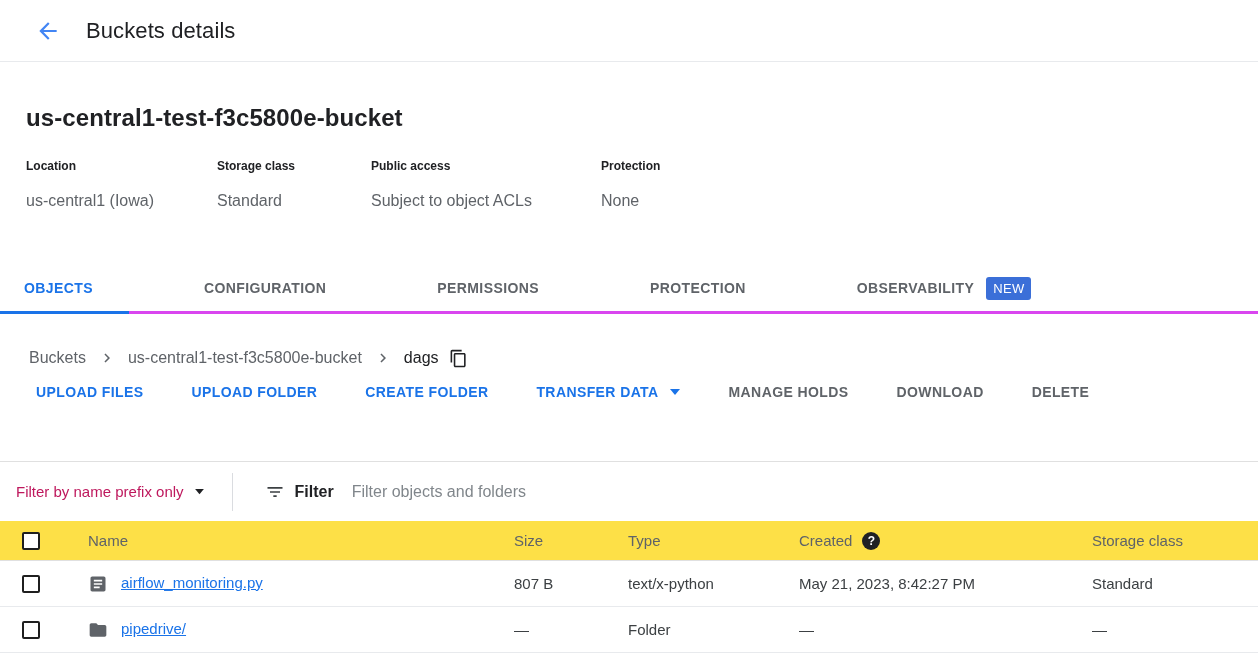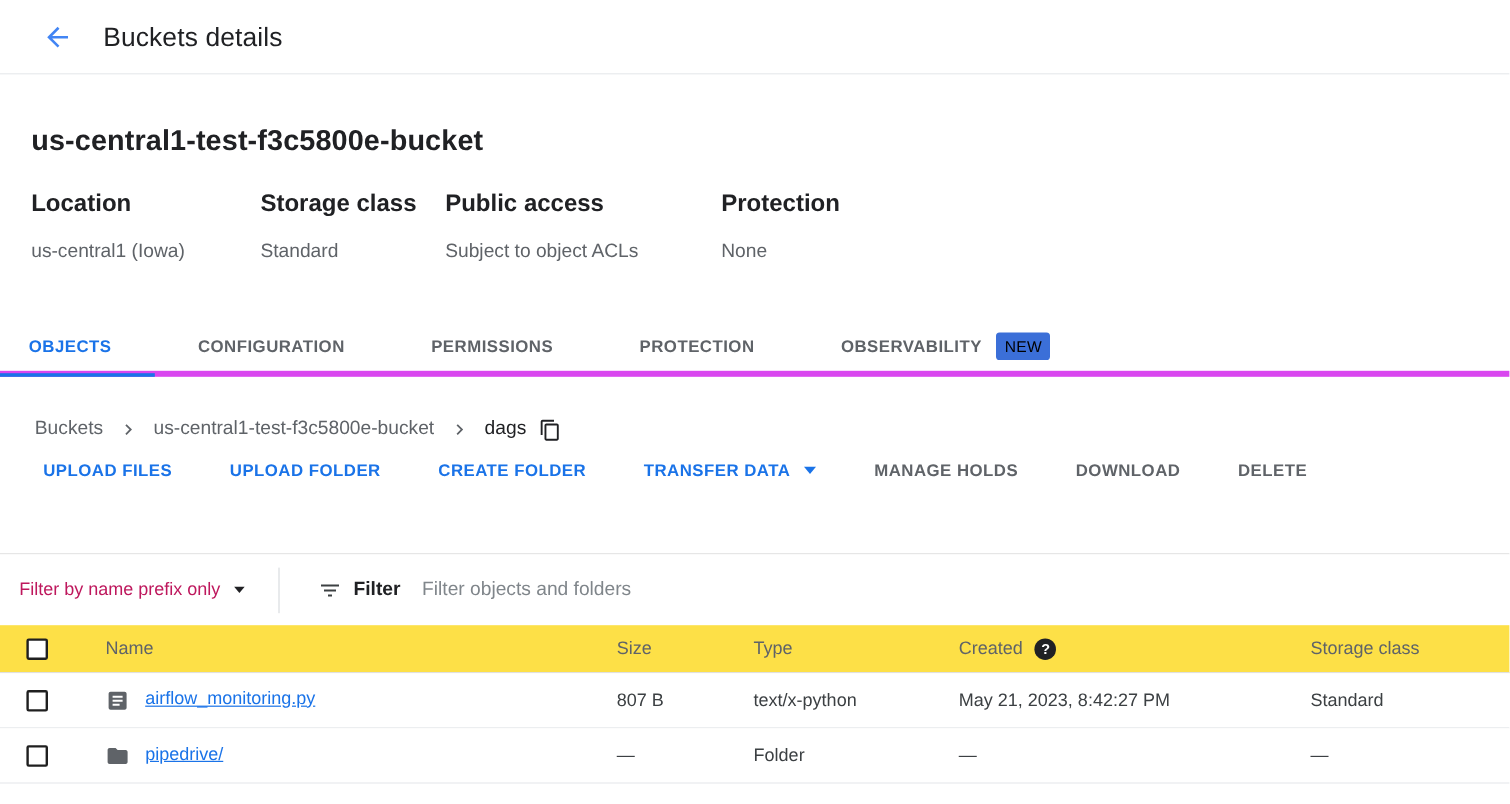--- a/index.html
+++ b/index.html
@@ -13,30 +13,30 @@
   .appbar-title { font-size: 22px; font-weight: 500; color: #202124; margin-left: 18px; letter-spacing: 0.1px; }
 
   
   .hero { padding: 42px 0 0 26px; height: 203px; }
   .bucket-name { font-size: 24px; font-weight: 700; color: #202124; letter-spacing: 0.1px; }
   .meta-row { display: flex; margin-top: 27px; }
   .meta-col { padding-right: 20px; }
   .meta-col:nth-child(1) { width: 191px; }
   .meta-col:nth-child(2) { width: 154px; }
   .meta-col:nth-child(3) { width: 230px; }
-  .meta-label { font-size: 20px; font-weight: 700; color: #202124; }
+  .meta-label { font-size: 12px; font-weight: 700; color: #202124; }
   .meta-value { font-size: 16px; color: #5f6368; margin-top: 19px; }
 
   
-  .tabs { display: flex; border-bottom: 5px solid #d946ef; height: 49px; }
+  .tabs { display: flex; border-bottom: 3px solid #d946ef; height: 49px; gap: 39px; }
   .tab { display: flex; align-items: center; height: 49px; padding: 0 36px; font-size: 14px; font-weight: 700;
          letter-spacing: 0.4px; color: #5f6368; cursor: pointer; border-bottom: 3px solid transparent; }
   .tab:first-child { padding-left: 24px; }
   .tab.active { color: #1a73e8; border-bottom-color: #1a73e8; }
-  .tab-badge { margin-left: 12px; background: #3b6fd8; color: #000000; font-size: 13px; font-weight: 400;
+  .tab-badge { margin-left: 12px; background: #3b6fd8; color: #ffffff; font-size: 13px; font-weight: 400;
                letter-spacing: 0.3px; padding: 4px 7px; border-radius: 3px; }
 
   
   .breadcrumb { display: flex; align-items: center; padding: 32px 0 14px 29px; height: 70px; font-size: 16px; }
   .crumb { color: #5f6368; }
   .crumb.current { color: #202124; }
   .crumb-sep { margin: 0 12px; display: flex; align-items: center; }
   .crumb-sep svg { fill: #5f6368; }
   .copy-btn { margin-left: 10px; display: flex; align-items: center; cursor: pointer; }
   .copy-btn svg { fill: #202124; }

